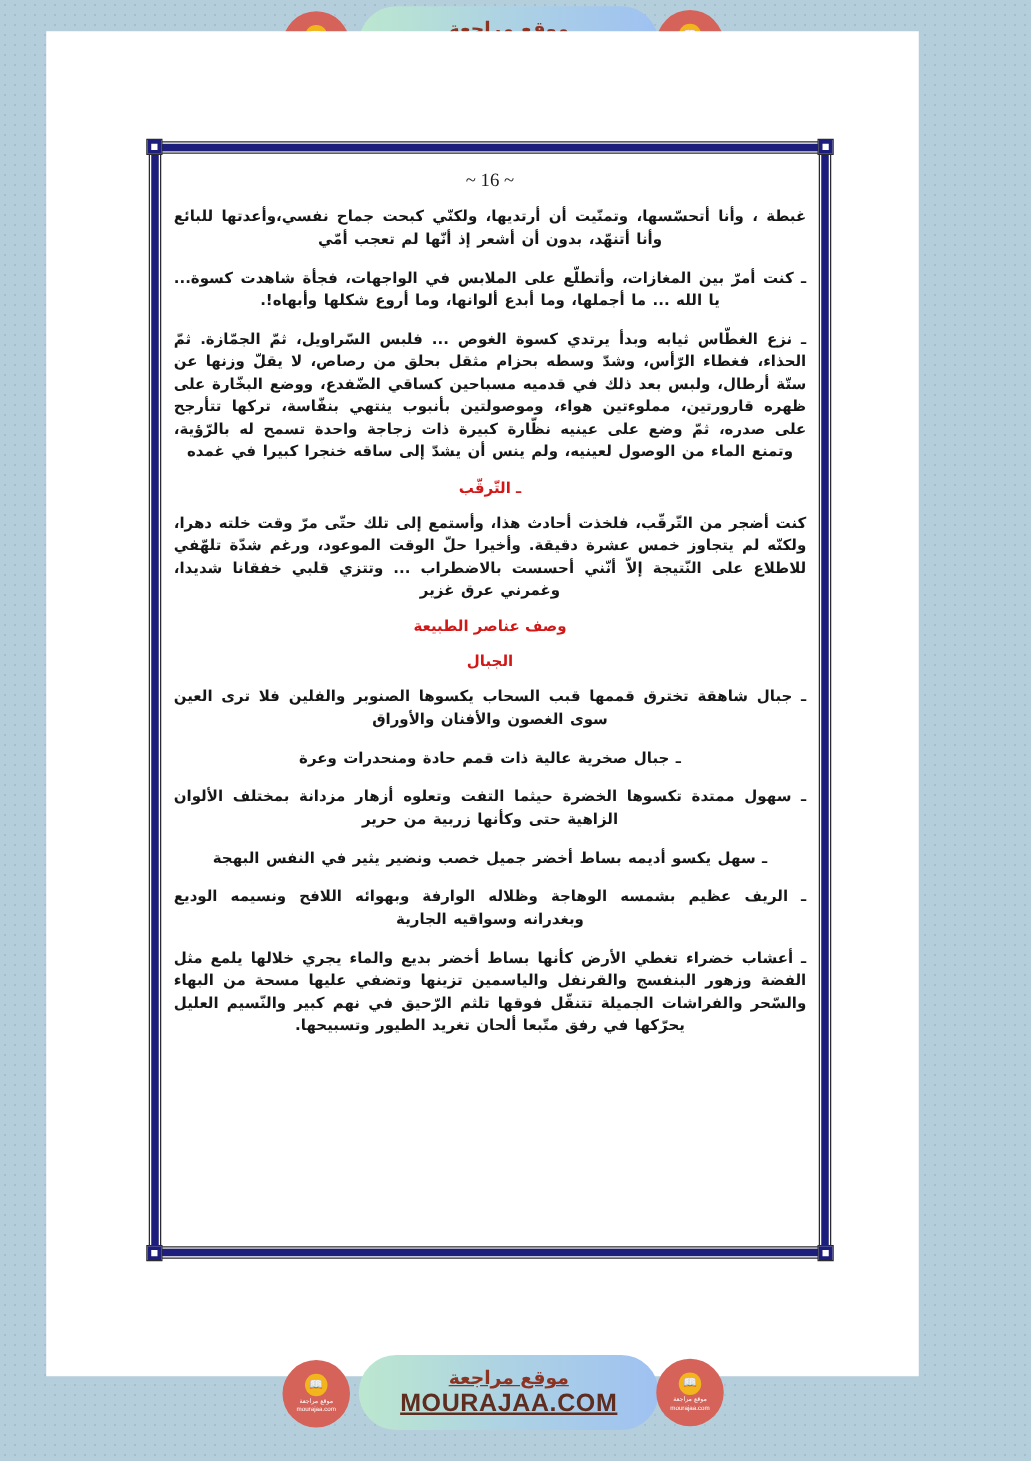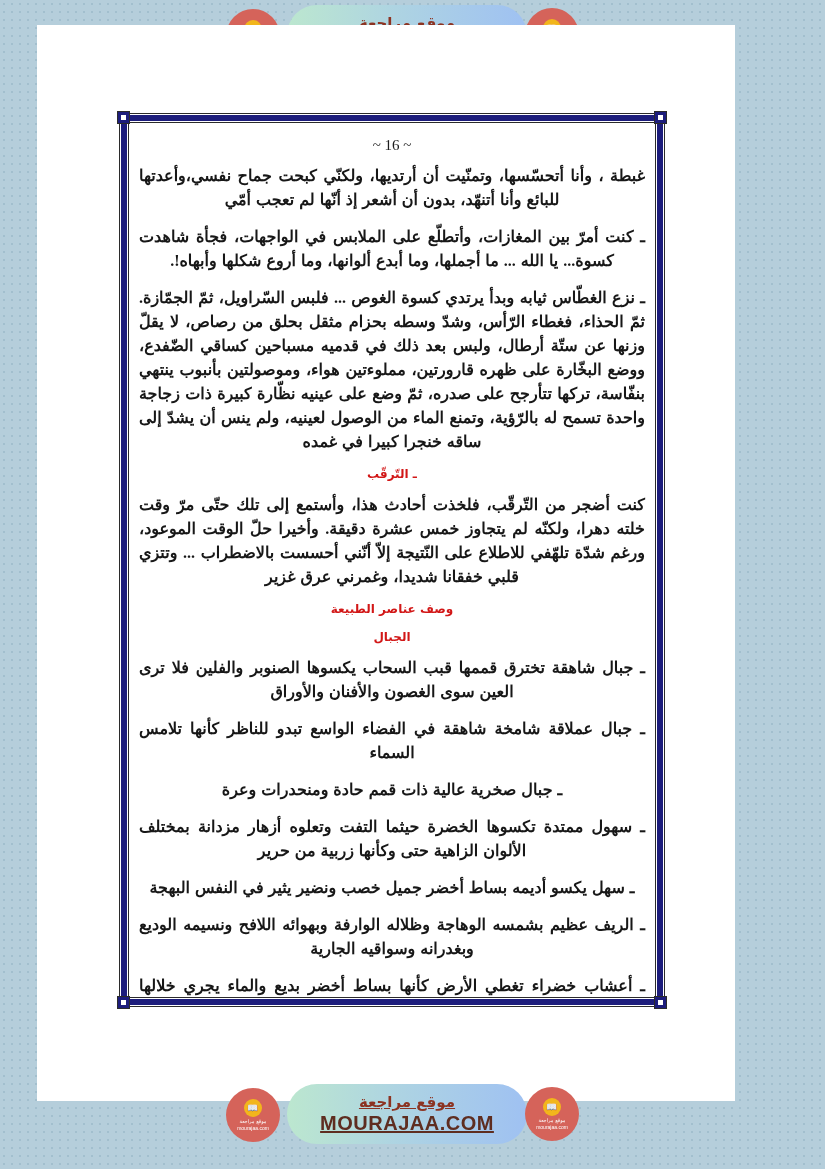--- a/index.html
+++ b/index.html
@@ -40,23 +40,23 @@
   .doc{
     position:absolute;inset:0;padding:14px 12px 10px 12px;
     direction:rtl;color:#171717;
     overflow:hidden;
   }
   .pagenum{
     direction:ltr;text-align:center;font-family:"Liberation Serif",serif;
     font-size:15px;font-weight:400;color:#1c1c1c;margin:2px 0 10px 0;
   }
   .para{
-    font-size:16px;font-weight:700;line-height:1.5;
+    font-size:12px;font-weight:700;line-height:1.5;
     text-align:justify;text-align-last:center;
-    margin:0 0 13px 0;word-spacing:1px;font-family:Liberation Serif, serif;
+    margin:0 0 13px 0;word-spacing:1px;
   }
   .heading{
     font-size:12px;font-weight:700;color:#d21717;
     text-align:center;margin:4px 0 12px 0;
   }
   .heading.tight{margin-bottom:14px;}
   
   .banner{position:absolute;left:0;width:825px;height:70px;}
   .banner.top{top:0;}
   .banner.bottom{top:1079px;}
@@ -126,21 +126,20 @@
       <p class="para">ـ كنت أمرّ بين المغازات، وأتطلّع على الملابس في الواجهات، فجأة شاهدت كسوة... يا الله  ... ما أجملها، وما أبدع ألوانها، وما أروع شكلها وأبهاه!.</p>
       <p class="para">ـ نزع الغطّاس ثيابه وبدأ يرتدي كسوة الغوص ... فلبس السّراويل، ثمّ الجمّازة. ثمّ الحذاء، فغطاء الرّأس، وشدّ وسطه بحزام مثقل بحلق من رصاص، لا يقلّ وزنها عن ستّة أرطال، ولبس بعد ذلك في قدميه مسباحين كساقي الضّفدع، ووضع البخّارة على ظهره قارورتين، مملوءتين هواء، وموصولتين بأنبوب ينتهي بنفّاسة، تركها تتأرجح على صدره، ثمّ وضع على عينيه نظّارة كبيرة ذات زجاجة واحدة تسمح له بالرّؤية، وتمنع الماء من الوصول لعينيه، ولم ينس أن يشدّ إلى ساقه خنجرا كبيرا في غمده</p>
 
       <h3 class="heading">ـ التّرقّب</h3>
       <p class="para">كنت أضجر من التّرقّب، فلخذت أحادث هذا، وأستمع إلى تلك حتّى مرّ وقت خلته دهرا، ولكنّه لم يتجاوز خمس عشرة دقيقة. وأخيرا حلّ الوقت الموعود، ورغم شدّة تلهّفي للاطلاع على النّتيجة إلاّ أنّني أحسست بالاضطراب ... وتتزي قلبي خفقانا شديدا، وغمرني عرق غزير</p>
 
       <h3 class="heading tight">وصف عناصر الطبيعة</h3>
       <h3 class="heading">الجبال</h3>
 
       <p class="para">ـ جبال شاهقة تخترق قممها قبب السحاب يكسوها الصنوبر والفلين فلا ترى العين سوى الغصون والأفنان والأوراق</p>
-      <p class="para">ـ جبال عملاقة شامخة شاهقة في الفضاء الواسع تبدو للناظر كأنها تلامس السماء</p>
       <p class="para">ـ جبال صخرية عالية ذات قمم حادة ومنحدرات وعرة</p>
 
 
       <p class="para">ـ سهول ممتدة تكسوها الخضرة حيثما التفت وتعلوه أزهار مزدانة بمختلف الألوان الزاهية حتى وكأنها زربية من حرير</p>
       <p class="para">ـ سهل يكسو أديمه بساط أخضر جميل خصب ونضير يثير في النفس البهجة</p>
       <p class="para">ـ الريف عظيم بشمسه الوهاجة وظلاله الوارفة وبهوائه اللافح ونسيمه الوديع وبغدرانه وسواقيه الجارية</p>
       <p class="para">ـ أعشاب خضراء تغطي الأرض كأنها بساط أخضر بديع والماء يجري خلالها يلمع مثل الفضة وزهور البنفسج والقرنفل والياسمين تزينها وتضفي عليها مسحة من البهاء والسّحر والفراشات الجميلة تتنقّل فوقها تلثم الرّحيق في نهم كبير والنّسيم العليل يحرّكها في رفق متّبعا ألحان تغريد الطيور وتسبيحها.</p>
     </div>
   </div>
 </div>

